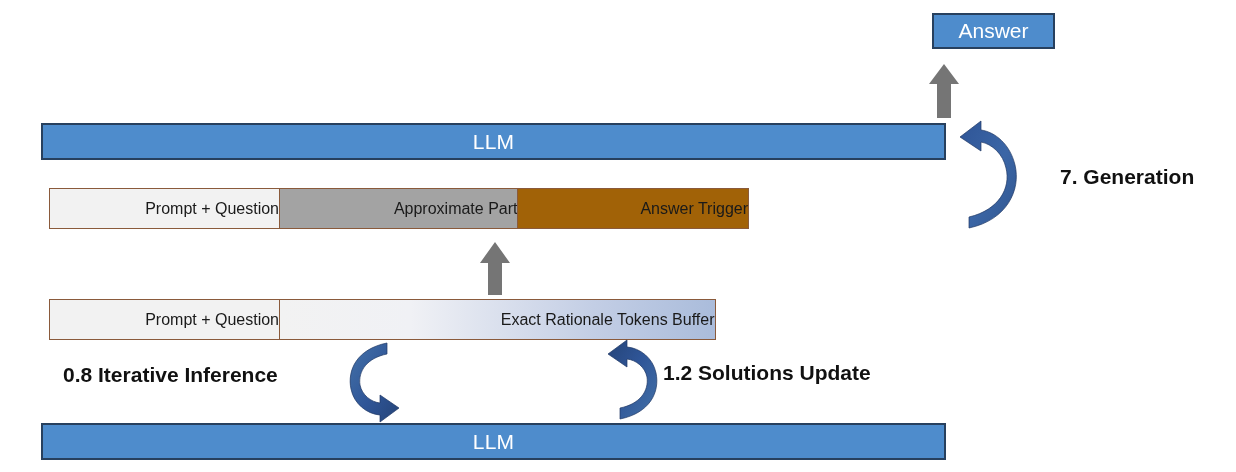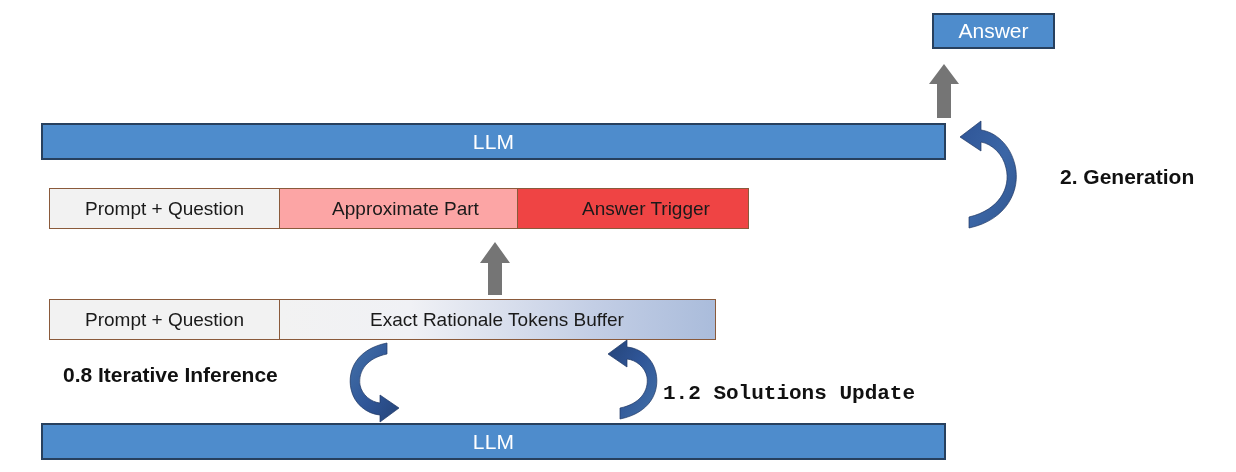--- a/index.html
+++ b/index.html
@@ -49,31 +49,31 @@
   .seq-row {
     position: absolute;
     display: flex;
     box-sizing: border-box;
   }
   .seq-cell {
     box-sizing: border-box;
     border: 1.5px solid #8a5a3b;
     display: flex;
     align-items: center;
-    justify-content: center;
+    justify-content: flex-end;
     color: #1a1a1a;
-    font-size: 19px;
+    font-size: 16px;
     white-space: nowrap;
     margin-right: -1.5px;
   }
   .seq-cell:last-child { margin-right: 0; }
 
   .c-plain    { background: #f2f2f2; }
-  .c-approx   { background: #fca5a5; padding-left: 14px; }
-  .c-trigger  { background: #ef4444; padding-left: 26px; }
+  .c-approx   { background: #a3a3a3; padding-left: 14px; }
+  .c-trigger  { background: #a16207; padding-left: 26px; }
   .c-buffer   { background: linear-gradient(to right, #f2f2f2 0%, #f0f1f5 30%, #c3cee5 72%, #aabcdb 100%); }
 
   
   .step-label {
     position: absolute;
     font-size: 21px;
     font-weight: bold;
     color: #111111;
     white-space: nowrap;
   }
@@ -123,26 +123,26 @@
     </div>
     <div class="seq-cell c-buffer" style="width:437px;">
       <span>Exact Rationale Tokens Buffer</span>
     </div>
   </div>
 
   <div class="step-label" style="left:63px; top:363px;">
     <span>0.8 Iterative Inference</span>
   </div>
 
-  <div class="step-label" style="left:663px; top:382px;font-family:Liberation Mono, monospace;">
+  <div class="step-label" style="left:663px; top:361px;">
     <span>1.2 Solutions Update</span>
   </div>
 
   <div class="step-label" style="left:1060px; top:165px;">
-    <span>2. Generation</span>
+    <span>7. Generation</span>
   </div>
 
   <svg class="arrow-svg" style="left:347px; top:340px;" width="62" height="82" viewBox="0 0 62 82">
     <defs>
       <linearGradient id="gradA" x1="0" y1="0" x2="1" y2="1">
         <stop offset="0%" stop-color="#4472a8"></stop>
         <stop offset="55%" stop-color="#2f5597"></stop>
         <stop offset="100%" stop-color="#254478"></stop>
       </linearGradient>
     </defs>

